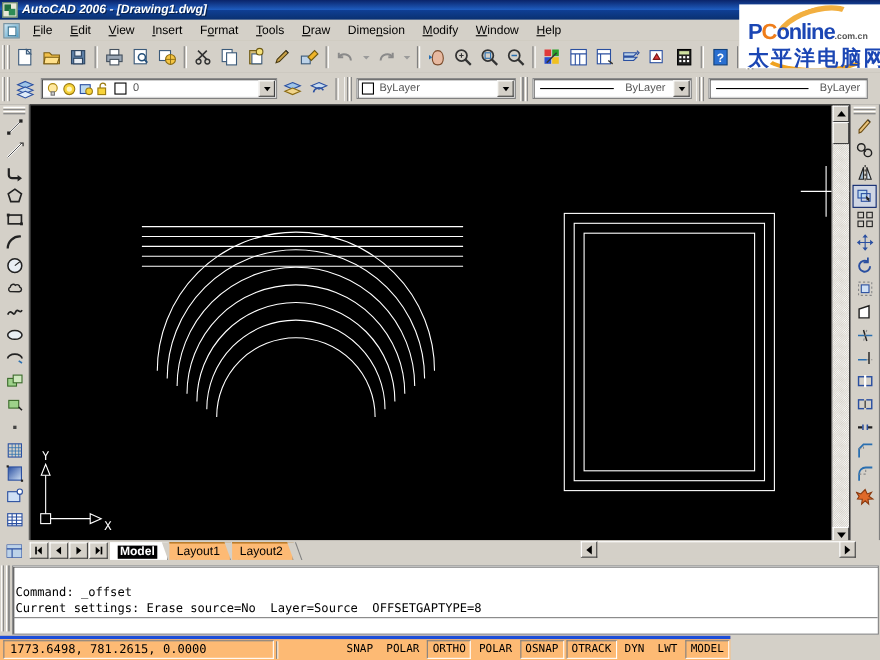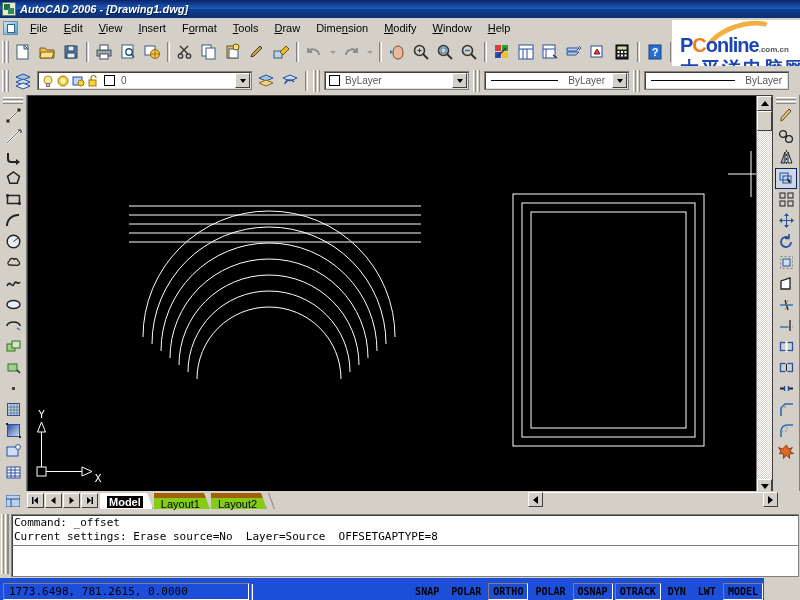--- a/index.html
+++ b/index.html
@@ -149,22 +149,22 @@
   .tabstrip{
     position:absolute;left:0;top:491px;width:800px;height:19px;background:#d4d0c8;
     display:flex;align-items:center;
   }
   .tab-nav{width:17px;height:15px;margin:0 0 0 1px;background:#d4d0c8;
     border:1px solid #fff;border-right-color:#404040;border-bottom-color:#404040;
     box-sizing:border-box;display:flex;align-items:center;justify-content:center;flex:0 0 auto;}
   .tab{
     height:16px;padding:0 9px 0 7px;margin-left:-4px;font-size:11px;
     display:flex;align-items:center;position:relative;
-    background:#84cc16;color:#000;white-space:nowrap;
-    border-top:5px solid #a16207;border-right:1px solid #808080;
+    background:#fdba74;color:#000;white-space:nowrap;
+    border-top:1px solid #a16207;border-right:1px solid #808080;
     transform:skewX(0deg);box-sizing:border-box;
   }
   .tab.active{background:#fff;font-weight:bold;border-top:1px solid #fff;}
   .tab.active .tlabel{background:#000;color:#fff;padding:0 2px;}
   .tabs-holder{display:flex;align-items:flex-end;margin-left:6px;height:17px;}
   .tab-slash{width:7px;height:16px;background:#d4d0c8;
     border-right:1px solid #808080;transform:skewX(20deg);margin-left:-3px;}
 
   
   .tab-hsb{position:absolute;right:22px;top:492px;width:250px;height:16px;background:#d4d0c8;}
@@ -176,57 +176,56 @@
     display:flex;
   }
   .cmdgrip{width:8px;height:60px;margin-right:2px;flex:0 0 auto;
     background:linear-gradient(to right,#fff 0 1px,transparent 1px 2px,#8a8a8a 2px 3px,transparent 3px 4px,#fff 4px 5px,transparent 5px 6px,#8a8a8a 6px 7px);}
   .cmdbox{
     flex:1 1 auto;background:#fff;border:1px solid #808080;
     box-shadow:inset 1px 1px 0 #404040;
     font-family:"DejaVu Sans Mono","Liberation Mono",monospace;font-size:11px;color:#000;
     box-sizing:border-box;padding:1px 2px;line-height:14px;overflow:hidden;
   }
-  .cmd-hist{height:29px;overflow:hidden;}
+  .cmd-hist{height:29px;overflow:hidden;margin-top:16px;}
   .cmd-sep{height:1px;background:#808080;margin:0 -2px 1px;}
   .cmd-line{white-space:pre;}
 
   
   .statusbar{
-    position:absolute;left:0;top:578px;width:764px;height:22px;background:#1d4ed8;
-    border-top:5px solid #1d4ed8;display:flex;align-items:center;box-sizing:border-box;
+    position:absolute;left:0;top:578px;width:664px;height:22px;background:#fdba74;
+    border-top:3px solid #1d4ed8;display:flex;align-items:center;box-sizing:border-box;
   }
   .coords{
     width:246px;height:17px;margin-left:3px;flex:0 0 auto;
     border:1px solid #808080;border-right-color:#fff;border-bottom-color:#fff;
     box-sizing:border-box;display:flex;align-items:center;padding-left:5px;
     font-family:"DejaVu Sans Mono","Liberation Mono",monospace;font-size:11px;color:#000;
   }
   .sep-v{width:2px;height:16px;margin:0 2px;border-left:1px solid #808080;border-right:1px solid #fff;box-sizing:border-box;flex:0 0 auto;}
   .sbtn{
     height:17px;padding:0 4px;margin:0 1px;flex:0 0 auto;
     font-family:"DejaVu Sans Mono","Liberation Mono",monospace;font-size:10px;color:#000;
     display:flex;align-items:center;justify-content:center;box-sizing:border-box;
     border:1px solid transparent;
-    font-weight:bold;
   }
   .sbtn.on{border:1px solid #808080;border-right-color:#fff;border-bottom-color:#fff;text-align:right;}
   .wm-bottom{
     position:absolute;right:8px;top:578px;height:22px;display:flex;align-items:center;
     font-family:"Liberation Serif",serif;font-weight:bold;font-size:15px;color:#1b3fa0;
     letter-spacing:.5px;
   }
   .wm-com{color:#1b3fa0;}
   .wm-mark{display:inline-block;width:15px;height:13px;margin:0 1px;vertical-align:-2px;
     background:linear-gradient(135deg,#ffd24d,#2f6fd0);border:1px solid #8a6a1a;box-sizing:border-box;}
   .wm-caret{margin-left:4px;width:0;height:0;border-left:4px solid transparent;border-right:4px solid transparent;border-top:5px solid #1b3fa0;}
 
   
   .wm-pconline{
-    position:absolute;right:0;top:20px;width:128px;height:58px;background:#fff;
+    position:absolute;right:0;top:4px;width:128px;height:58px;background:#fff;
     overflow:hidden;
   }
   .wm-pc-logo{
     position:absolute;left:8px;top:14px;font-family:"Liberation Sans",sans-serif;
     font-weight:bold;font-size:20px;color:#1b46b4;letter-spacing:-1px;white-space:nowrap;
   }
   .wm-pc-logo .o{color:#ef7d1a;}
   .wm-pc-suffix{font-size:8px;color:#555;font-weight:bold;letter-spacing:0;}
   .wm-pc-cn{
     position:absolute;left:8px;top:36px;font-family:Liberation Sans, sans-serif;

